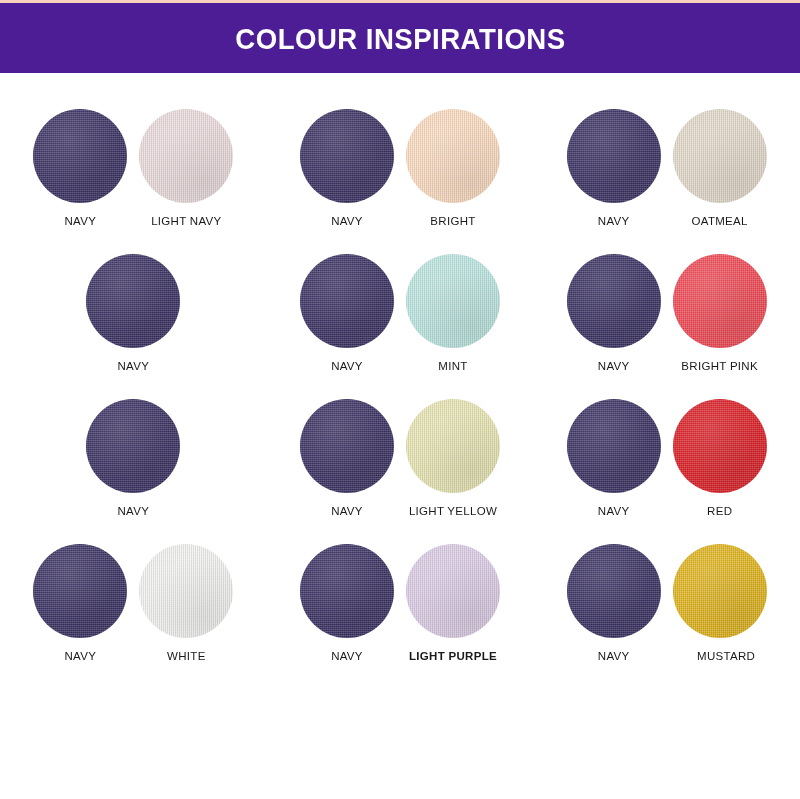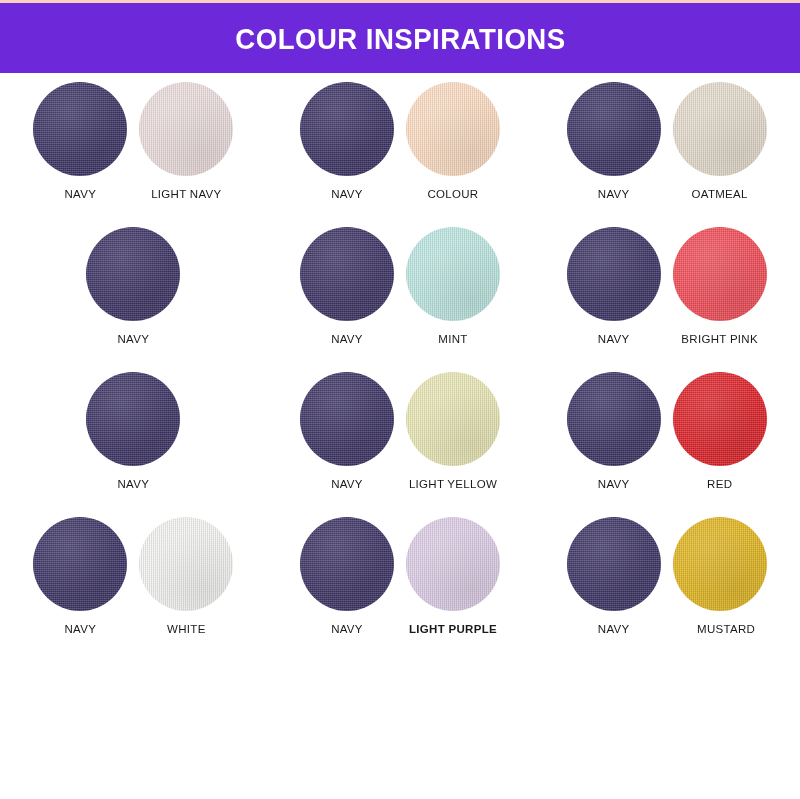--- a/index.html
+++ b/index.html
@@ -49,21 +49,21 @@
     box-sizing: border-box;
     display: grid;
     grid-template-columns: repeat(3, 1fr);
     grid-template-rows: repeat(4, 145px);
     margin-top: 9px;
   }
   .pairing {
     display: flex;
     flex-direction: column;
     align-items: center;
-    justify-content: flex-start;
+    justify-content: flex-end;
     position: relative;
   }
   .swatch-row {
     display: flex;
     flex-direction: row;
     align-items: center;
     justify-content: center;
     gap: 6px;
   }
   .swatch-cell {
@@ -104,21 +104,21 @@
     font-size: 11.5px;
     color: #1A1A1A;
     letter-spacing: 0.3px;
     text-align: center;
     white-space: nowrap;
   }
 </style>
 </head>
 <body style="background: rgb(255, 255, 255);">
 
-<div id="header-banner" style="background: #6d28d9; border-top-color: rgb(250, 208, 190);">
+<div id="header-banner" style="background: #4c1d95; border-top-color: rgb(250, 208, 190);">
   <div id="page-title" style="color: rgb(255, 255, 255);">COLOUR INSPIRATIONS</div>
 </div>
 
 <div id="swatch-grid">
     <div class="pairing">
       <div class="swatch-row">
         <div class="swatch-cell">
           <div class="swatch-circle" style="background: rgb(59, 50, 99);"></div>
           <div class="swatch-label" style="color: rgb(26, 26, 26);">NAVY</div>
         </div>
@@ -129,21 +129,21 @@
       </div>
     </div>
     <div class="pairing">
       <div class="swatch-row">
         <div class="swatch-cell">
           <div class="swatch-circle" style="background: rgb(59, 50, 99);"></div>
           <div class="swatch-label" style="color: rgb(26, 26, 26);">NAVY</div>
         </div>
         <div class="swatch-cell">
           <div class="swatch-circle" style="background: rgb(251, 220, 194);"></div>
-          <div class="swatch-label" style="color: rgb(26, 26, 26);">COLOUR</div>
+          <div class="swatch-label" style="color: rgb(26, 26, 26);">BRIGHT</div>
         </div>
       </div>
     </div>
     <div class="pairing">
       <div class="swatch-row">
         <div class="swatch-cell">
           <div class="swatch-circle" style="background: rgb(59, 50, 99);"></div>
           <div class="swatch-label" style="color: rgb(26, 26, 26);">NAVY</div>
         </div>
         <div class="swatch-cell">

